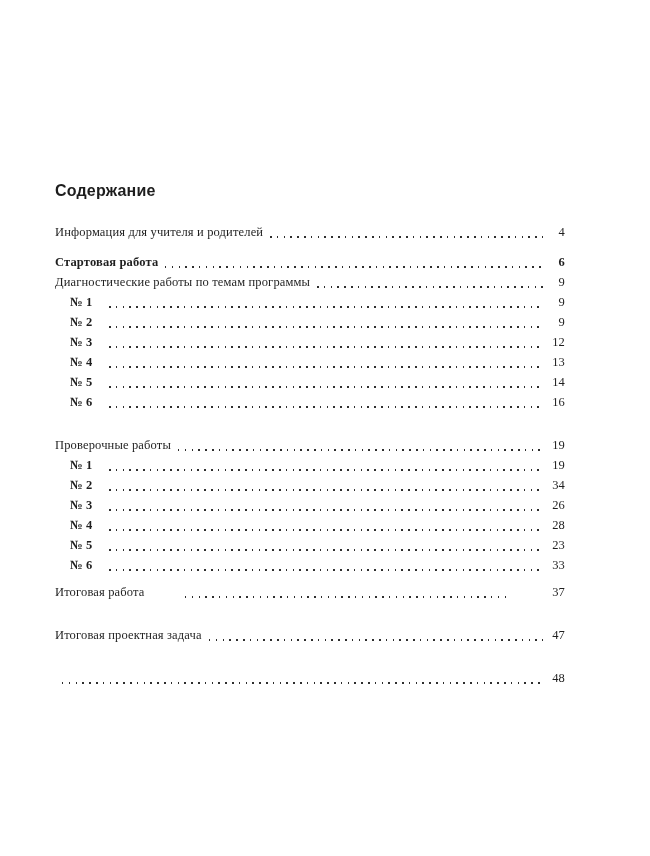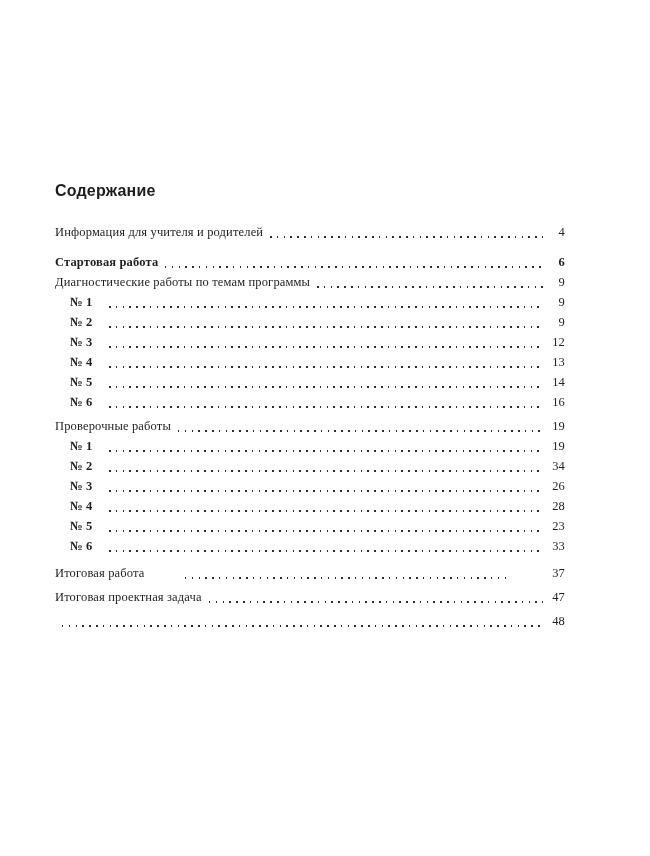--- a/index.html
+++ b/index.html
@@ -63,21 +63,21 @@
   .row.sub .leader {
     margin-left: 17px;
   }
   .pagenum {
     min-width: 17px;
     text-align: right;
     white-space: nowrap;
   }
   .g10 { margin-top: 10px; font-weight: bold; }
   .g7  { margin-top: 7px; gap: 34px; }
-  .g6  { margin-top: 4px; }
+  .g6  { margin-top: 23px; }
 </style>
 </head>
 <body>
 
 <div class="sheet">
 
   <h1 class="heading">Содержание</h1>
 
   <div class="toc">
 

